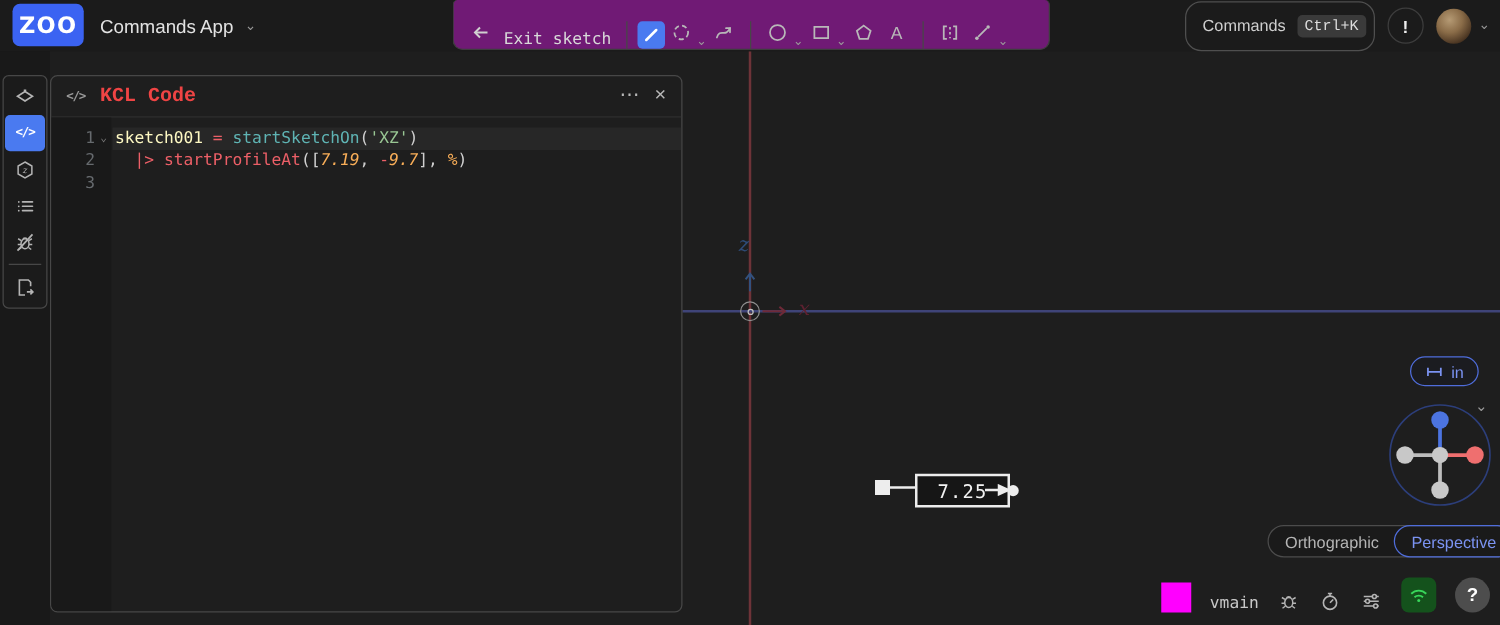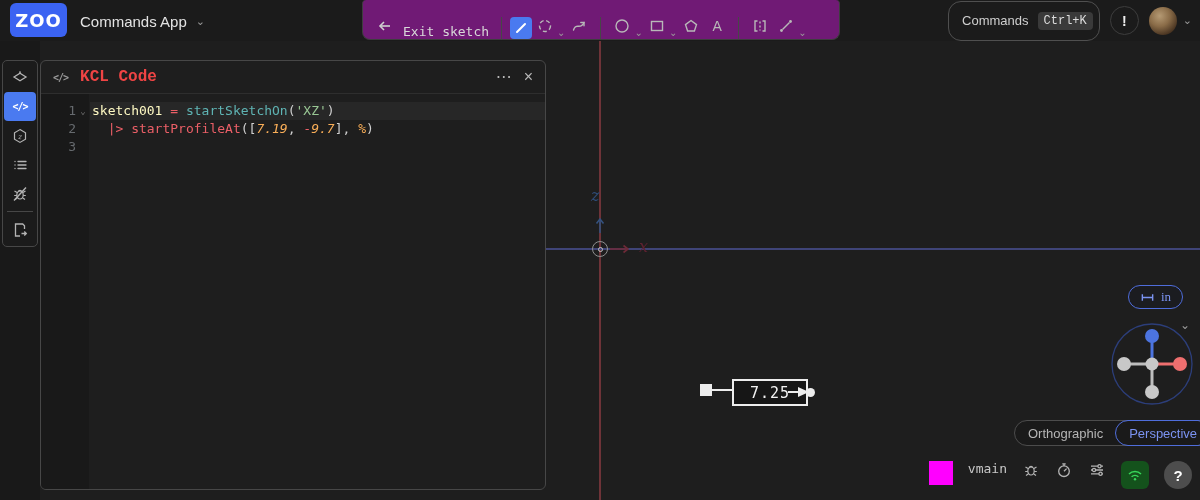--- a/index.html
+++ b/index.html
@@ -89,32 +89,32 @@
   .dim-box{ position:absolute; left:732px; top:379px; width:76px; height:27px; border:2px solid #ededed;
             background:rgba(22,22,22,.92); color:#f2f2f2; font-family:"DejaVu Sans Mono",monospace; font-size:15px;
             display:flex; align-items:center; justify-content:center; letter-spacing:1px; cursor:text; }
   .dim-line-r{ position:absolute; left:788px; top:391px; width:12px; height:2px; background:#ededed; }
   .dim-arrow{ position:absolute; left:798px; top:387px; }
   .dim-dot{ position:absolute; left:806px; top:388px; width:9px; height:9px; background:#ededed; border-radius:50%; cursor:grab; }
 
   
   .unit-pill{ position:absolute; left:1128px; top:285px; height:24px; padding:0 11px; border:1px solid #4f6ddb;
               border-radius:12px; background:rgba(20,24,40,.25); display:flex; align-items:center; gap:6px;
-              color:var(--blue-text,#7b93f2); font-size:13px; cursor:pointer;font-family:Liberation Serif, serif; }
+              color:var(--blue-text,#7b93f2); font-size:13px; cursor:pointer; }
   .gimbal-chev{ position:absolute; left:1180px; top:318px; background:none; border:none; color:#9a9a9a;
                 font-size:12px; cursor:pointer; }
   .gimbal{ position:absolute; left:1110px; top:322px; width:84px; height:84px; cursor:pointer; }
 
   .proj{ position:absolute; left:1014px; top:420px; height:26px; border:1px solid #4c4c4c; border-radius:13px;
          display:flex; align-items:center; background:rgba(0,0,0,.12); }
   .proj-opt{ background:none; border:none; color:#b5b5b5; font-size:13px; padding:0 13px; height:34px; cursor:pointer; }
   .proj-opt.selected{ border:1px solid #4f6ddb; border-radius:13px; color:var(--blue-text,#7b93f2); margin:-1px; height:26px; }
 
   
-  .statusbar{ position:absolute; right:8px; top:461px; height:29px; display:flex; align-items:flex-start; gap:15px; z-index:5; }
+  .statusbar{ position:absolute; right:8px; top:461px; height:29px; display:flex; align-items:flex-end; gap:15px; z-index:5; }
   .swatch{ width:24px; height:24px; background:var(--magenta,#ff00ff); }
   .stream{ font-family:"DejaVu Sans Mono",monospace; font-size:13px; color:#c8c8c8; }
   .ibtn{ background:none; border:none; cursor:pointer; color:#b4b4b4; width:18px; height:18px;
          display:flex; align-items:center; justify-content:center; }
   .netbtn{ width:28px; height:28px; border-radius:6px; background:var(--network-bg,#14521c); border:none;
            display:flex; align-items:center; justify-content:center; cursor:pointer; }
   .helpbtn{ width:28px; height:28px; border-radius:50%; background:#4d4d4d; border:none; color:#fff;
             font-size:15px; font-weight:bold; cursor:pointer; }
 </style>
 </head>

